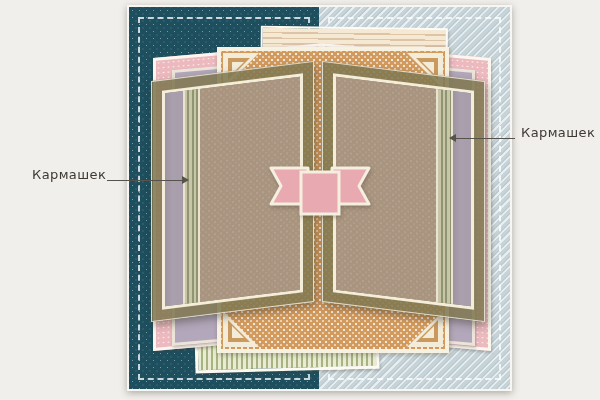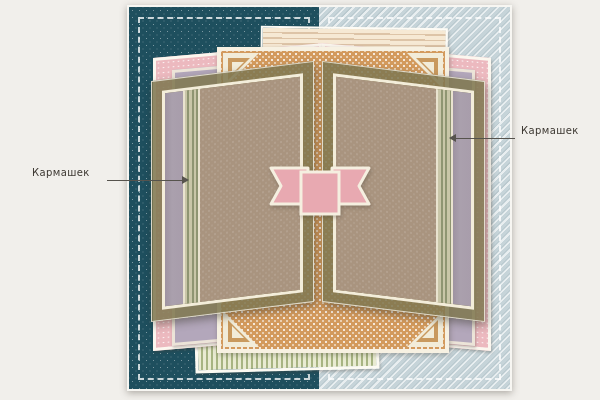--- a/index.html
+++ b/index.html
@@ -73,21 +73,21 @@
   .panel-brown{flex:1;background-color:#a9947f;
     background-image:radial-gradient(rgba(255,255,255,.28) .7px,transparent .95px),
                      radial-gradient(rgba(255,255,255,.18) .7px,transparent .95px);
     background-size:6px 6px;background-position:0 0,3px 3px;}
 
   
   .ribbon{position:absolute;left:268px;top:162px;width:104px;height:54px;z-index:8;
           filter:drop-shadow(1px 2px 2px rgba(70,60,50,.35));}
 
   
-  .lbl{position:absolute;z-index:10;color:#3d3832;font-size:10px;letter-spacing:.4px;
+  .lbl{position:absolute;z-index:10;color:#3d3832;font-size:13px;letter-spacing:.4px;
        font-family:"DejaVu Sans","Liberation Sans",sans-serif;}
   .lbl-left{left:32px;top:167px;}
   .lbl-right{left:521px;top:125px;}
   .arrow{position:absolute;z-index:10;height:0;border-top:1.4px solid #56534d;}
   .arrow-left-ptr{left:107px;top:180px;width:80px;}
   .arrow-left-ptr::after{content:"";position:absolute;right:-2px;top:-4.6px;width:0;height:0;
        border-left:7px solid #56534d;border-top:4px solid transparent;border-bottom:4px solid transparent;}
   .arrow-right-ptr{left:451px;top:138px;width:64px;}
   .arrow-right-ptr::before{content:"";position:absolute;left:-2px;top:-4.6px;width:0;height:0;
        border-right:7px solid #56534d;border-top:4px solid transparent;border-bottom:4px solid transparent;}

